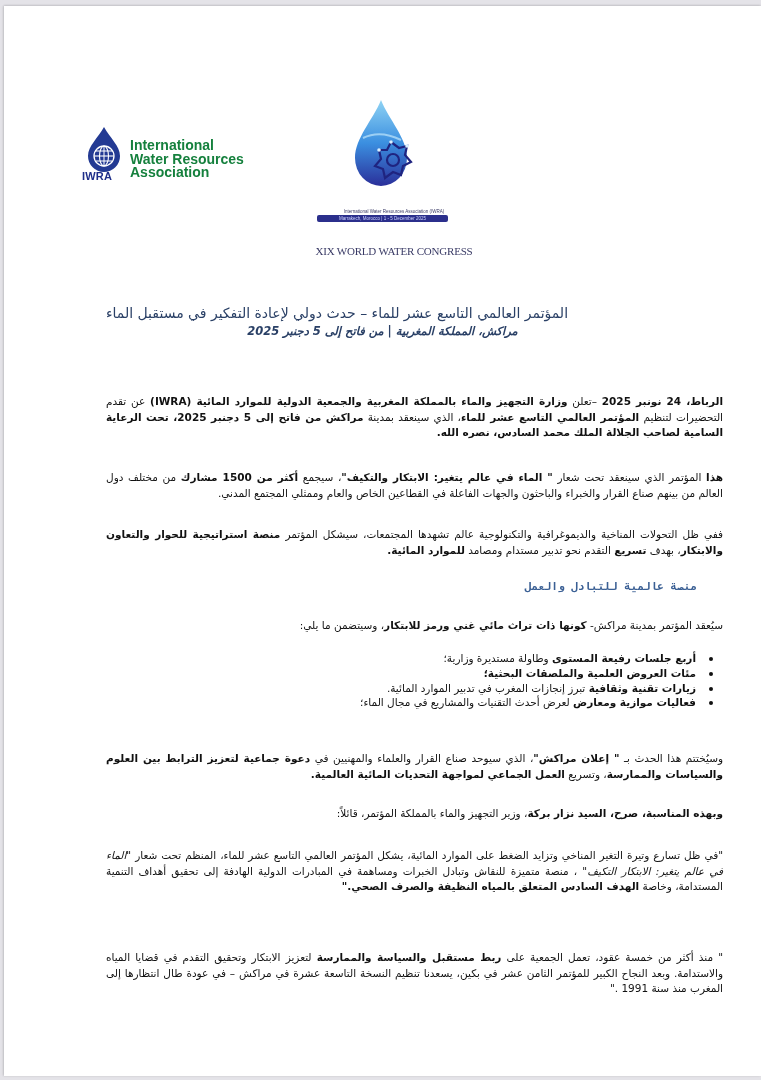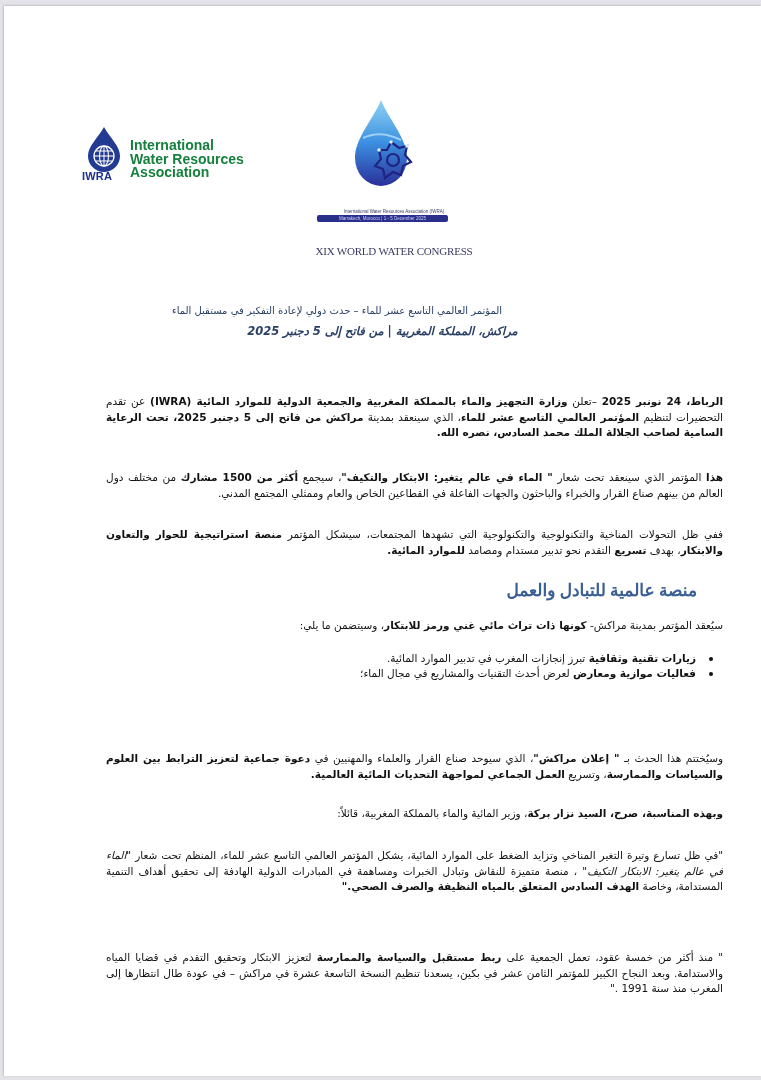--- a/index.html
+++ b/index.html
@@ -53,35 +53,35 @@
     font-weight: bold; color: #222;
   }
   
   .rtl { direction: rtl; unicode-bidi: embed; }
   .h-main {
     position: absolute; left: 0; top: 258px; width: 757px; text-align: center;
     font-family: "DejaVu Sans", sans-serif; font-weight: bold; font-size: 16px; color: #1c2a4a;
   }
   .h-sub1 {
     position: absolute; left: 0; top: 299px; width: 666px; text-align: center;
-    font-family: "DejaVu Sans", sans-serif; font-size: 10px; color: #2a4066;
+    font-family: "DejaVu Sans", sans-serif; font-size: 14px; color: #2a4066;
   }
   .h-sub2 {
     position: absolute; left: 0; top: 318px; width: 757px; text-align: center;
     font-family: "DejaVu Sans", sans-serif; font-size: 11.5px; color: #2a4066; font-style: italic; font-weight: bold;
   }
   .block {
     position: absolute; left: 76px; width: 617px;
     font-family: "DejaVu Sans", sans-serif; font-size: 10.5px; line-height: 15.5px; color: #111;
     text-align: justify; text-align-last: right; margin-left: 26px;
   }
   .block b { font-weight: bold; }
   .section-title {
     position: absolute; left: 76px; width: 617px; top: 574px;
-    font-family: Liberation Serif, serif; font-size: 17px; font-weight: bold; color: #3a5f94;
+    font-family: Liberation Mono, monospace; font-size: 11px; font-weight: bold; color: #3a5f94;
     text-align: right;
   }
   ul.bullets {
     position: absolute; left: 260px; width: 432px; top: 645px; margin: 0; padding: 0 18px 0 0;
     list-style: none;
     font-family: "DejaVu Sans", sans-serif; font-size: 10.5px; line-height: 14.8px; color: #111;
   }
   ul.bullets li { position: relative; text-align: right; }
   ul.bullets li::before {
     content: ""; position: absolute; right: -17px; top: 6px; width: 4px; height: 4px; border-radius: 50%; background: #111;
@@ -135,28 +135,30 @@
     <div class="sub">International Water Resources Association (IWRA)</div>
     <div class="band">Marrakech, Morocco | 1 - 5 December 2025</div>
   </div>
 
 
   <div class="h-sub1 rtl">المؤتمر العالمي التاسع عشر للماء – حدث دولي لإعادة التفكير في مستقبل الماء</div>
   <div class="h-sub2 rtl">مراكش، المملكة المغربية | من فاتح إلى 5 دجنبر 2025</div>
 
   <div class="block rtl" style="top:388px"><b>الرباط، 24 نونبر 2025</b><span> –تعلن </span><b>وزارة التجهيز والماء بالمملكة المغربية والجمعية الدولية للموارد المائية (IWRA)</b><span> عن تقدم التحضيرات لتنظيم </span><b>المؤتمر العالمي التاسع عشر للماء</b><span>، الذي سينعقد بمدينة </span><b>مراكش من فاتح إلى 5 دجنبر 2025، تحت الرعاية السامية لصاحب الجلالة الملك محمد السادس، نصره الله.</b></div>
   <div class="block rtl" style="top:464px"><b>هذا</b><span> المؤتمر الذي سينعقد تحت شعار </span><b>" الماء في عالم يتغير: الابتكار والتكيف"</b><span>، سيجمع </span><b>أكثر من 1500 مشارك</b><span> من مختلف دول العالم من بينهم صناع القرار والخبراء والباحثون والجهات الفاعلة في القطاعين الخاص والعام وممثلي المجتمع المدني.</span></div>
-  <div class="block rtl" style="top:521px"><span>ففي ظل التحولات المناخية والتكنولوجية والتكنولوجية التي تشهدها المجتمعات، سيشكل المؤتمر </span><b>منصة استراتيجية للحوار والتعاون والابتكار</b><span>، بهدف </span><b>تسريع</b><span> التقدم نحو تدبير مستدام ومصامد </span><b>للموارد المائية.</b></div>
+  <div class="block rtl" style="top:521px"><span>ففي ظل التحولات المناخية والديموغرافية والتكنولوجية عالم تشهدها المجتمعات، سيشكل المؤتمر </span><b>منصة استراتيجية للحوار والتعاون والابتكار</b><span>، بهدف </span><b>تسريع</b><span> التقدم نحو تدبير مستدام ومصامد </span><b>للموارد المائية.</b></div>
 
   <div class="section-title rtl">منصة عالمية للتبادل والعمل</div>
 
   <div class="block rtl" style="top:612px"><span>سيُعقد المؤتمر بمدينة مراكش- </span><b>كونها ذات تراث مائي غني ورمز للابتكار</b><span>، وسيتضمن ما يلي:</span></div>
 
   <ul class="bullets rtl">
+    <li><b>أربع جلسات رفيعة المستوى</b><span> وطاولة مستديرة وزارية؛</span></li>
+    <li><b>مئات العروض العلمية والملصقات البحثية؛</b></li>
     <li><b>زيارات تقنية وثقافية</b><span> تبرز إنجازات المغرب في تدبير الموارد المائية.</span></li>
     <li><b>فعاليات موازية ومعارض</b><span> لعرض أحدث التقنيات والمشاريع في مجال الماء؛</span></li>
   </ul>
 
   <div class="block rtl" style="top:745px"><span>وسيُختتم هذا الحدث بـ </span><b>" إعلان مراكش"</b><span>، الذي سيوحد صناع القرار والعلماء والمهنيين في </span><b>دعوة جماعية لتعزيز الترابط بين العلوم والسياسات والممارسة</b><span>، وتسريع </span><b>العمل الجماعي لمواجهة التحديات المائية العالمية.</b></div>
-  <div class="block rtl" style="top:800px"><b>وبهذه المناسبة، صرح، السيد نزار بركة</b><span>، وزير المائية والماء بالمملكة المغربية، قائلاً:</span></div>
+  <div class="block rtl" style="top:800px"><b>وبهذه المناسبة، صرح، السيد نزار بركة</b><span>، وزير التجهيز والماء بالمملكة المؤتمر، قائلاً:</span></div>
   <div class="block rtl" style="top:842px"><span>"في ظل تسارع وتيرة التغير المناخي وتزايد الضغط على الموارد المائية، يشكل المؤتمر العالمي التاسع عشر للماء، المنظم تحت شعار </span><span style="font-style: italic;">"الماء في عالم يتغير: الابتكار التكيف"</span><span> ، منصة متميزة للنقاش وتبادل الخبرات ومساهمة في المبادرات الدولية الهادفة إلى تحقيق أهداف التنمية المستدامة، وخاصة </span><b>الهدف السادس المتعلق بالمياه النظيفة والصرف الصحي."</b></div>
   <div class="block rtl" style="top:944px"><span>" منذ أكثر من خمسة عقود، تعمل الجمعية على </span><b>ربط مستقبل والسياسة والممارسة</b><span> لتعزيز الابتكار وتحقيق التقدم في قضايا المياه والاستدامة. وبعد النجاح الكبير للمؤتمر الثامن عشر في بكين، يسعدنا تنظيم النسخة التاسعة عشرة في مراكش – في عودة طال انتظارها إلى المغرب منذ سنة 1991 ."</span></div>
 </div>
 
 </body></html>

